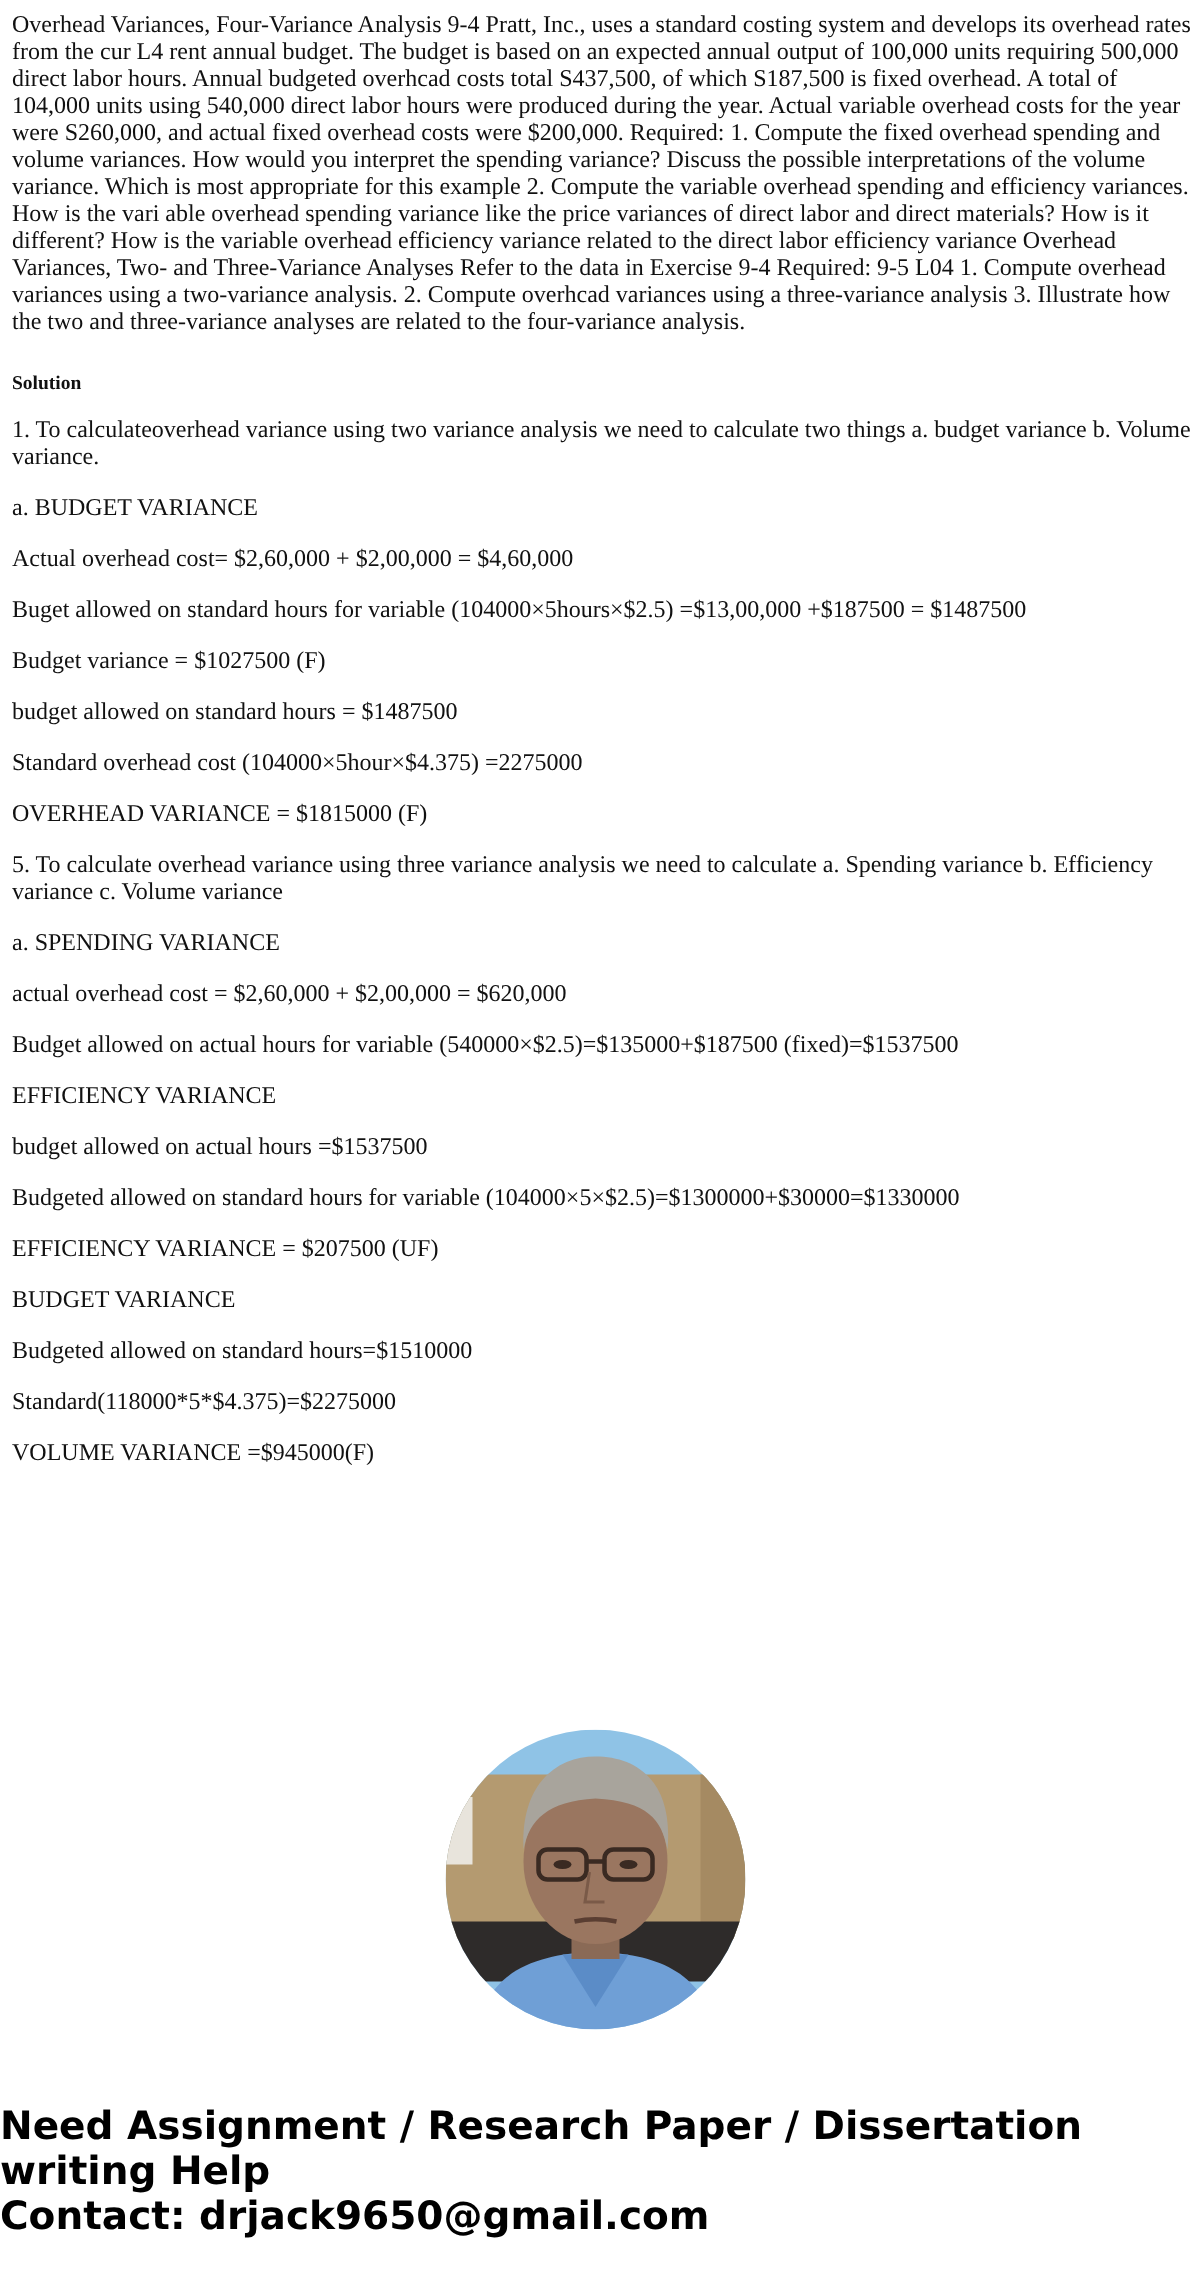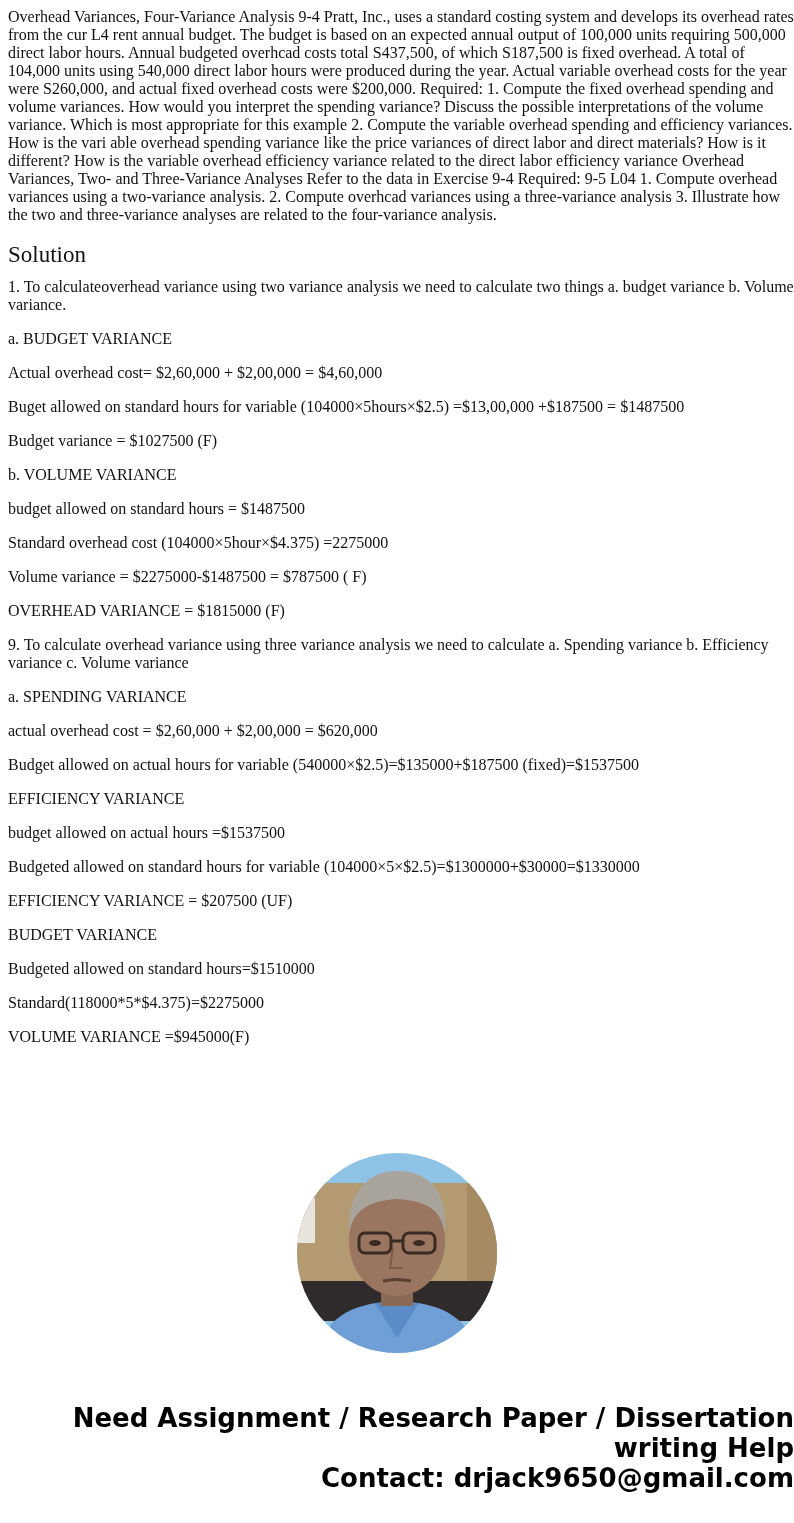--- a/index.html
+++ b/index.html
@@ -18,43 +18,43 @@
       color: #111111;
     }
     .content {
       padding: 8px 0 0 8px;
     }
     .question {
       margin: 0;
     }
     .solution-heading {
       font-family: "Liberation Serif", serif;
-      font-size: 23px;
-      font-weight: normal;
+      font-size: 13px;
+      font-weight: bold;
       margin: 20px 0 12px 0;
       line-height: 22px;
     }
     .sol-line {
       margin: 4px 0 16px 0;
     }
     .avatar-wrap {
       position: absolute;
       left: 297px;
       top: 1153px;
       width: 200px;
       height: 200px;
       border-radius: 50%;
       overflow: hidden;
     }
     .footer {
       position: absolute;
       left: 0;
       top: 1403px;
       width: 794px;
-      text-align: right;
+      text-align: left;
       font-family: "DejaVu Sans", sans-serif;
       font-weight: bold;
       font-size: 26px;
       line-height: 30px;
       color: #000000;
     }
     .footer div { margin: 0; }
   </style>
 </head>
 <body>
@@ -63,26 +63,24 @@
   <p class="question">Overhead Variances, Four-Variance Analysis 9-4 Pratt, Inc., uses a standard costing system and develops its overhead rates from the cur L4 rent annual budget. The budget is based on an expected annual output of 100,000 units requiring 500,000 direct labor hours. Annual budgeted overhcad costs total S437,500, of which S187,500 is fixed overhead. A total of 104,000 units using 540,000 direct labor hours were produced during the year. Actual variable overhead costs for the year were S260,000, and actual fixed overhead costs were $200,000. Required: 1. Compute the fixed overhead spending and volume variances. How would you interpret the spending variance? Discuss the possible interpretations of the volume variance. Which is most appropriate for this example 2. Compute the variable overhead spending and efficiency variances. How is the vari able overhead spending variance like the price variances of direct labor and direct materials? How is it different? How is the variable overhead efficiency variance related to the direct labor efficiency variance Overhead Variances, Two- and Three-Variance Analyses Refer to the data in Exercise 9-4 Required: 9-5 L04 1. Compute overhead variances using a two-variance analysis. 2. Compute overhcad variances using a three-variance analysis 3. Illustrate how the two and three-variance analyses are related to the four-variance analysis.</p>
 
   <h3 class="solution-heading">Solution</h3>
 
   <div>
     <p class="sol-line">1. To calculateoverhead variance using two variance analysis we need to calculate two things a. budget variance b. Volume variance.</p>
     <p class="sol-line">a. BUDGET VARIANCE</p>
     <p class="sol-line">Actual overhead cost= $2,60,000 + $2,00,000 = $4,60,000</p>
     <p class="sol-line">Buget allowed on standard hours for variable (104000×5hours×$2.5) =$13,00,000 +$187500 = $1487500</p>
     <p class="sol-line">Budget variance = $1027500 (F)</p>
-    <p class="sol-line">b. VOLUME VARIANCE</p>
     <p class="sol-line">budget allowed on standard hours = $1487500</p>
     <p class="sol-line">Standard overhead cost (104000×5hour×$4.375) =2275000</p>
-    <p class="sol-line">Volume variance = $2275000-$1487500 = $787500 ( F)</p>
     <p class="sol-line">OVERHEAD VARIANCE = $1815000 (F)</p>
-    <p class="sol-line">9. To calculate overhead variance using three variance analysis we need to calculate a. Spending variance b. Efficiency variance c. Volume variance</p>
+    <p class="sol-line">5. To calculate overhead variance using three variance analysis we need to calculate a. Spending variance b. Efficiency variance c. Volume variance</p>
     <p class="sol-line">a. SPENDING VARIANCE</p>
     <p class="sol-line">actual overhead cost = $2,60,000 + $2,00,000 = $620,000</p>
     <p class="sol-line">Budget allowed on actual hours for variable (540000×$2.5)=$135000+$187500 (fixed)=$1537500</p>
     <p class="sol-line">EFFICIENCY VARIANCE</p>
     <p class="sol-line">budget allowed on actual hours =$1537500</p>
     <p class="sol-line">Budgeted allowed on standard hours for variable (104000×5×$2.5)=$1300000+$30000=$1330000</p>
     <p class="sol-line">EFFICIENCY VARIANCE = $207500 (UF)</p>
     <p class="sol-line">BUDGET VARIANCE</p>
     <p class="sol-line">Budgeted allowed on standard hours=$1510000</p>
     <p class="sol-line">Standard(118000*5*$4.375)=$2275000</p>

